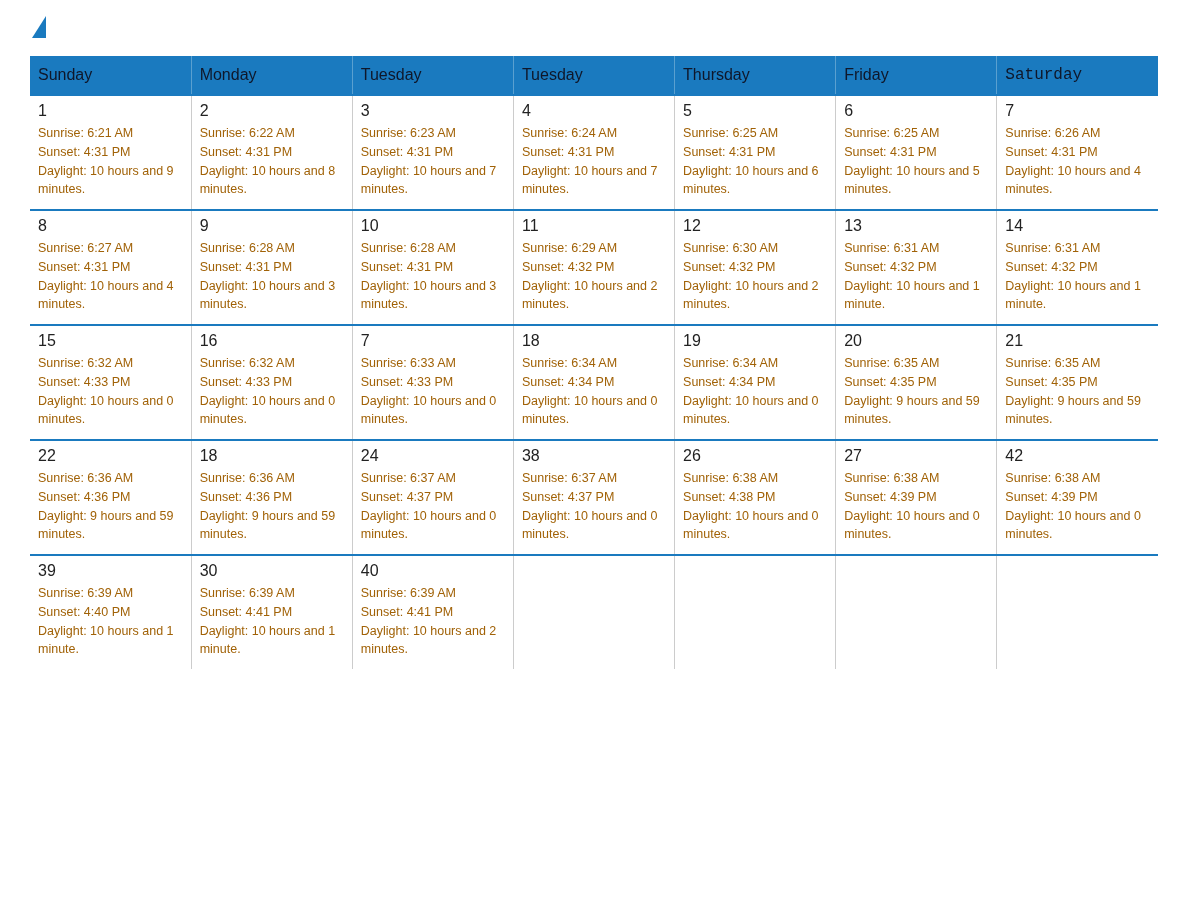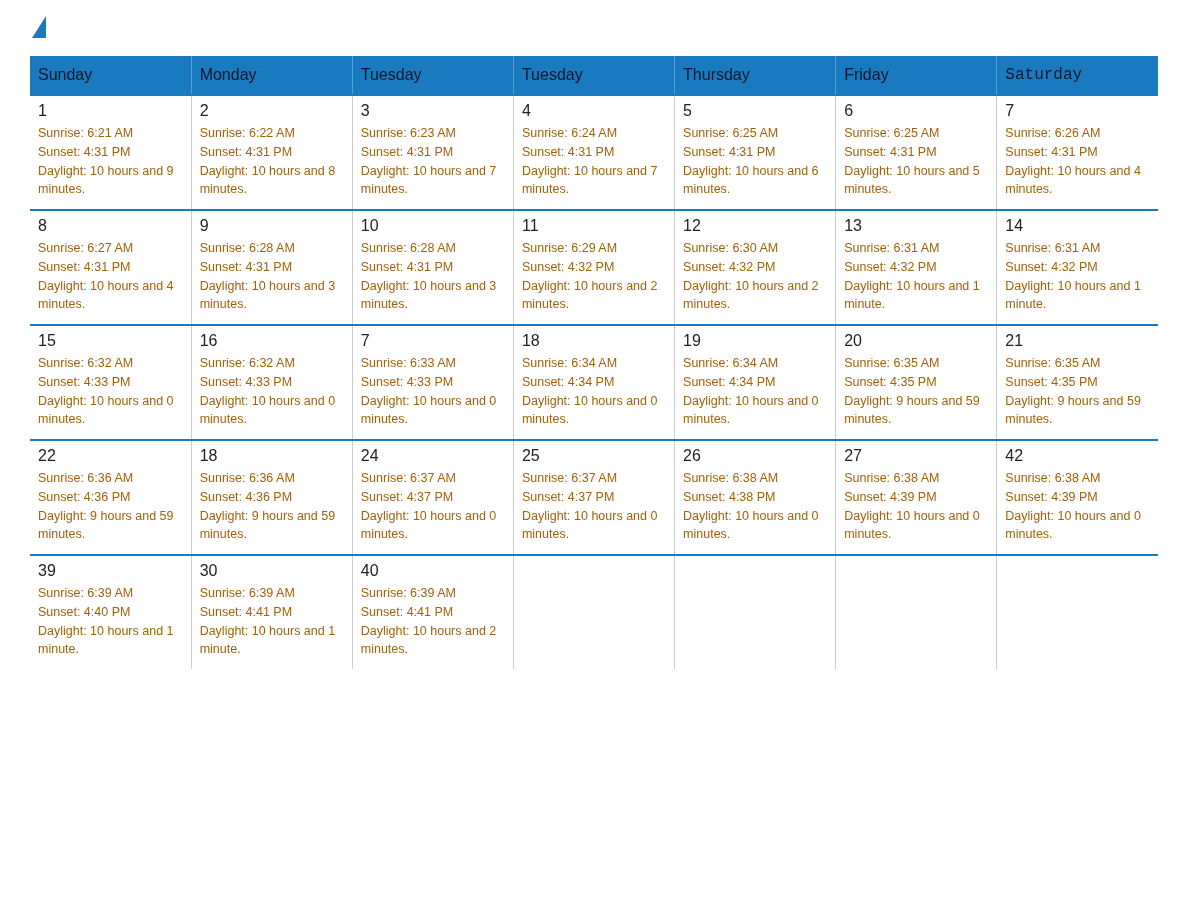--- a/index.html
+++ b/index.html
@@ -237,21 +237,21 @@
       </td>
         <td>
         <span class="day-num">18</span>
         <span class="day-info">Sunrise: 6:36 AM<br>Sunset: 4:36 PM<br>Daylight: 9 hours and 59 minutes.</span>
       </td>
         <td>
         <span class="day-num">24</span>
         <span class="day-info">Sunrise: 6:37 AM<br>Sunset: 4:37 PM<br>Daylight: 10 hours and 0 minutes.</span>
       </td>
         <td>
-        <span class="day-num">25</span>
+        <span class="day-num">38</span>
         <span class="day-info">Sunrise: 6:37 AM<br>Sunset: 4:37 PM<br>Daylight: 10 hours and 0 minutes.</span>
       </td>
         <td>
         <span class="day-num">26</span>
         <span class="day-info">Sunrise: 6:38 AM<br>Sunset: 4:38 PM<br>Daylight: 10 hours and 0 minutes.</span>
       </td>
         <td>
         <span class="day-num">27</span>
         <span class="day-info">Sunrise: 6:38 AM<br>Sunset: 4:39 PM<br>Daylight: 10 hours and 0 minutes.</span>
       </td>

